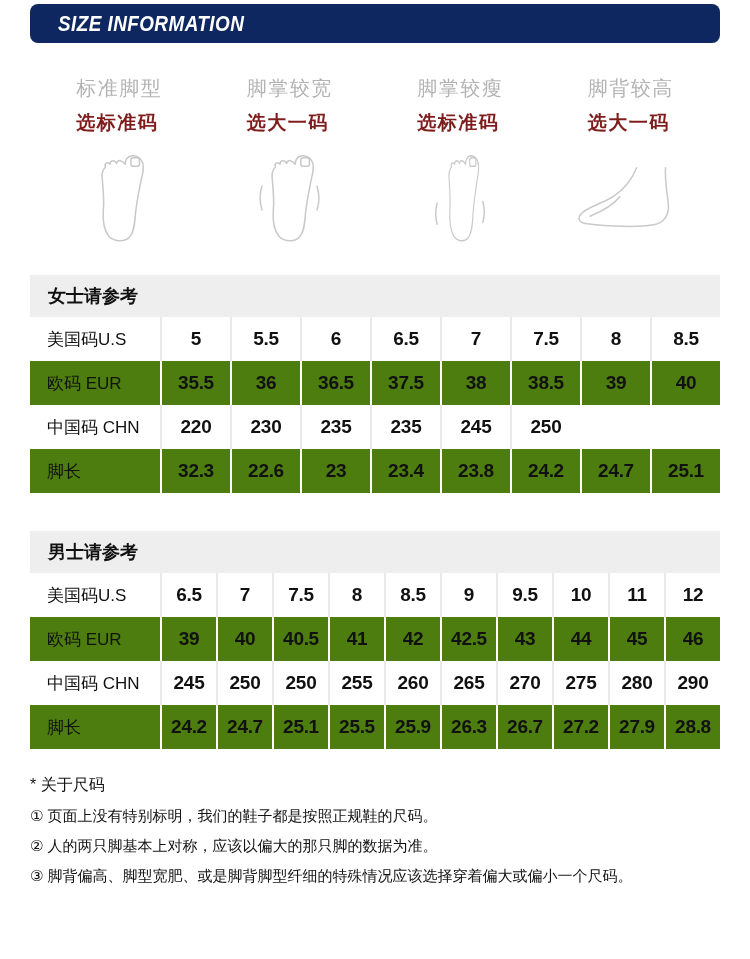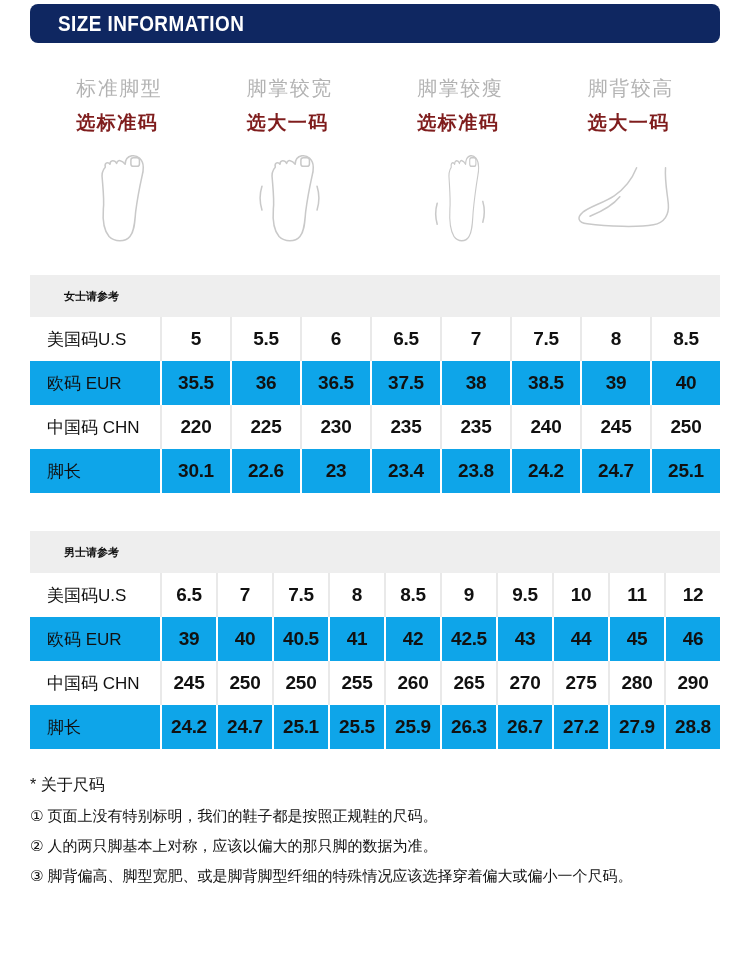--- a/index.html
+++ b/index.html
@@ -4,46 +4,46 @@
 <style>
   * { box-sizing: border-box; }
   body {
     margin: 0; background: #fff; width: 750px; height: 959px;
     font-family: "Liberation Sans", "DejaVu Sans", sans-serif; color: #111;
     overflow: hidden;
   }
   
   .title-bar {
     margin: 4px 30px 0; height: 39px; background: #0f2761;
-    border-radius: 8px; display: flex; align-items: center; padding-left: 28px;
+    border-radius: 8px; display: flex; align-items: center; padding-left: 28px; font-style: italic;
   }
   .title-bar .bar-text {
     color: #fff; font-size: 22px; font-weight: bold; letter-spacing: .5px;
     transform: scaleX(.86); transform-origin: left center; white-space: nowrap;
   }
   
   .feet { display: flex; margin: 32px 34px 0; }
   .foot-col { flex: 1; display: flex; flex-direction: column; align-items: center; }
   .foot-labels { text-align: left; }
   .ft-type { font-size: 20px; color: #b3b3b3; letter-spacing: 1.5px; }
   .ft-advice { font-size: 19px; font-weight: bold; color: #7f1d1d; margin-top: 8px; letter-spacing: 1.5px; }
   .ft-icon { margin-top: 15px; height: 96px; display: flex; align-items: center; justify-content: center; }
   .ft-icon svg { stroke: #c9c9c9; fill: none; stroke-width: 1.6; stroke-linecap: round; stroke-linejoin: round; }
   
   .size-table { margin: 0 30px; }
   .women-table { margin-top: 28px; }
   .men-table { margin-top: 38px; }
   .t-title {
     height: 42px; background: #eee; display: flex; align-items: center;
-    padding-left: 34px; font-size: 11px; font-weight: bold;
+    padding-left: 18px; font-size: 18px; font-weight: bold;
   }
   .trow { display: grid; height: 44px; }
   .w-row { grid-template-columns: 130px repeat(8, 1fr); }
   .m-row { grid-template-columns: 130px repeat(10, 1fr); }
-  .trow.alt { background: #0ea5e9; }
+  .trow.alt { background: #4d7c0f; }
   .c {
     display: flex; align-items: center; justify-content: center;
     font-size: 19px; font-weight: bold; letter-spacing: -.3px;
     border-left: 2px solid #e9e9e9;
   }
   .trow.alt .c { border-left-color: #fff; }
   .c.lbl {
     justify-content: flex-start; padding-left: 17px; border-left: none;
     font-weight: normal; font-size: 17px; letter-spacing: 0;
   }
@@ -144,31 +144,29 @@
       <div class="c">36.5</div>
       <div class="c">37.5</div>
       <div class="c">38</div>
       <div class="c">38.5</div>
       <div class="c">39</div>
       <div class="c">40</div>
     </div>
     <div class="trow w-row">
       <div class="c lbl">中国码 CHN</div>
       <div class="c">220</div>
-      <div class="c">225</div>
       <div class="c">230</div>
       <div class="c">235</div>
       <div class="c">235</div>
-      <div class="c">240</div>
       <div class="c">245</div>
       <div class="c">250</div>
     </div>
     <div class="trow w-row alt">
       <div class="c lbl">脚长</div>
-      <div class="c">30.1</div>
+      <div class="c">32.3</div>
       <div class="c">22.6</div>
       <div class="c">23</div>
       <div class="c">23.4</div>
       <div class="c">23.8</div>
       <div class="c">24.2</div>
       <div class="c">24.7</div>
       <div class="c">25.1</div>
     </div>
   </div>
 

